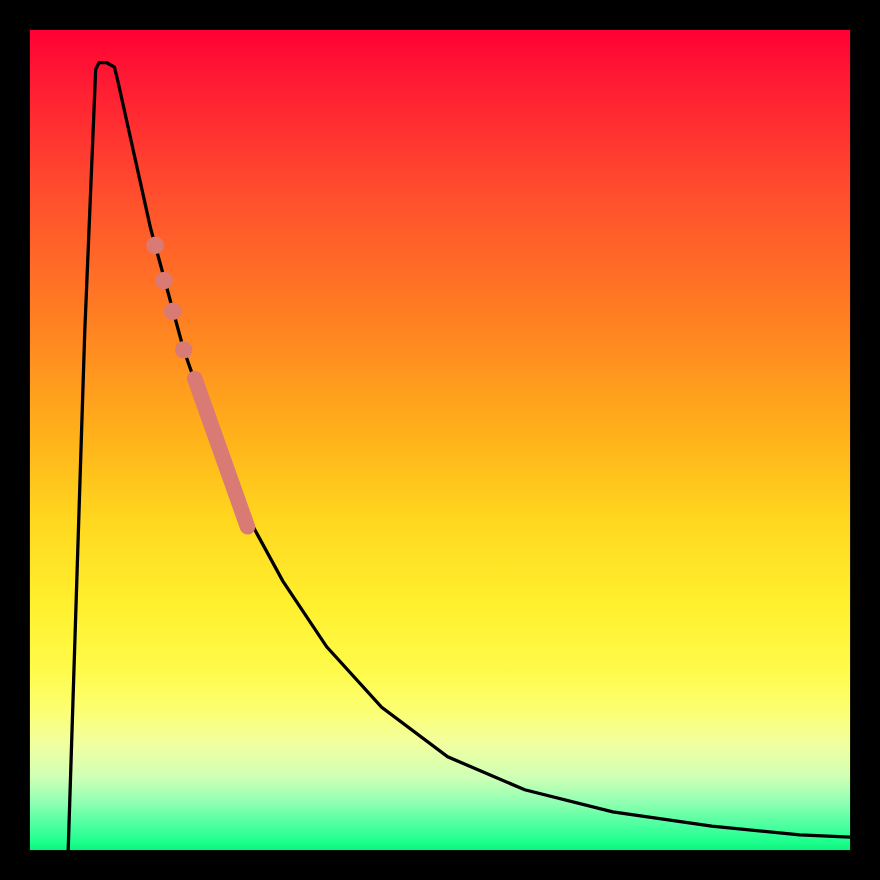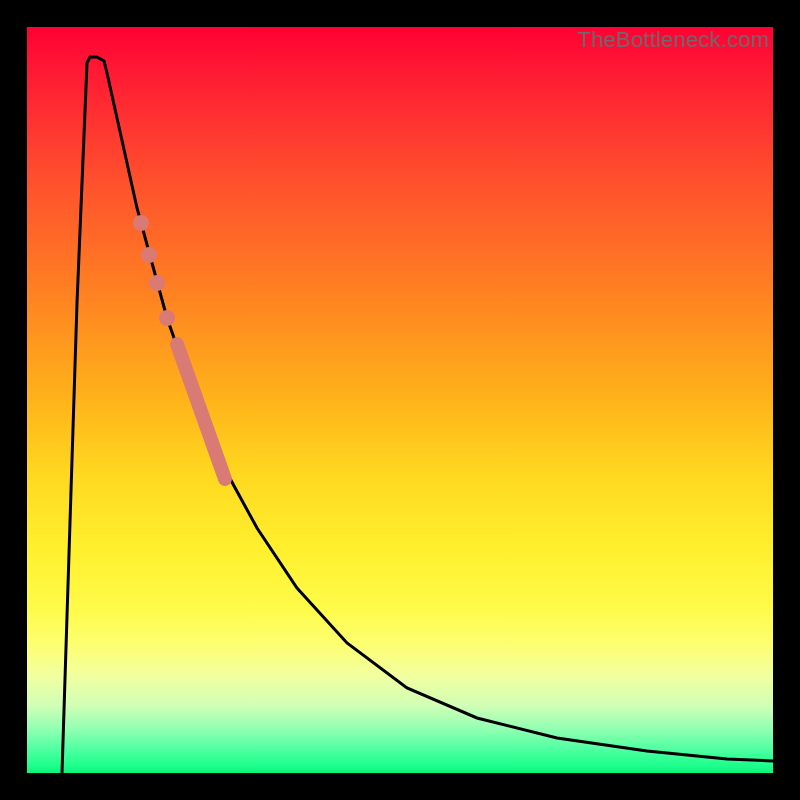--- a/index.html
+++ b/index.html
@@ -77,21 +77,20 @@
     fill: none;
   }
 </style>
 </head>
 <body>
 
 <div class="outer">
   <div class="plot">
     <div class="gradient"></div>
 
-    <div class="watermark">TheBottleneck.com</div>
 
     <svg class="curve" viewBox="0 0 746 746" preserveAspectRatio="none">
 
       <path class="maincurve" d="M35 746 L50 276 L60 36 L63 30 L70 30 L77 34 L80 46 L110 181 L140 291 L170 376 L200 446 L230 501 L270 561 L320 616 L380 661 L450 691 L530 711 L620 724 L700 732 L746 734"></path>
 
       <line class="thickseg" x1="150" y1="317" x2="198" y2="452"></line>
 
       <g>
           <circle class="dot" cx="140" cy="291" r="8"></circle>
           <circle class="dot" cx="130" cy="256" r="8"></circle>

